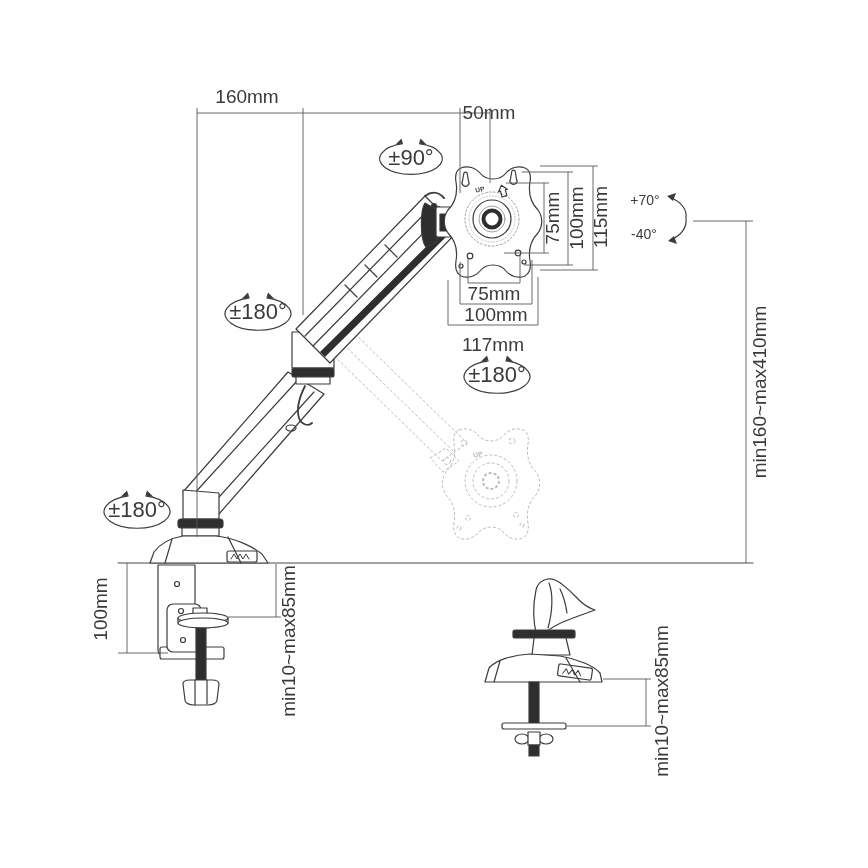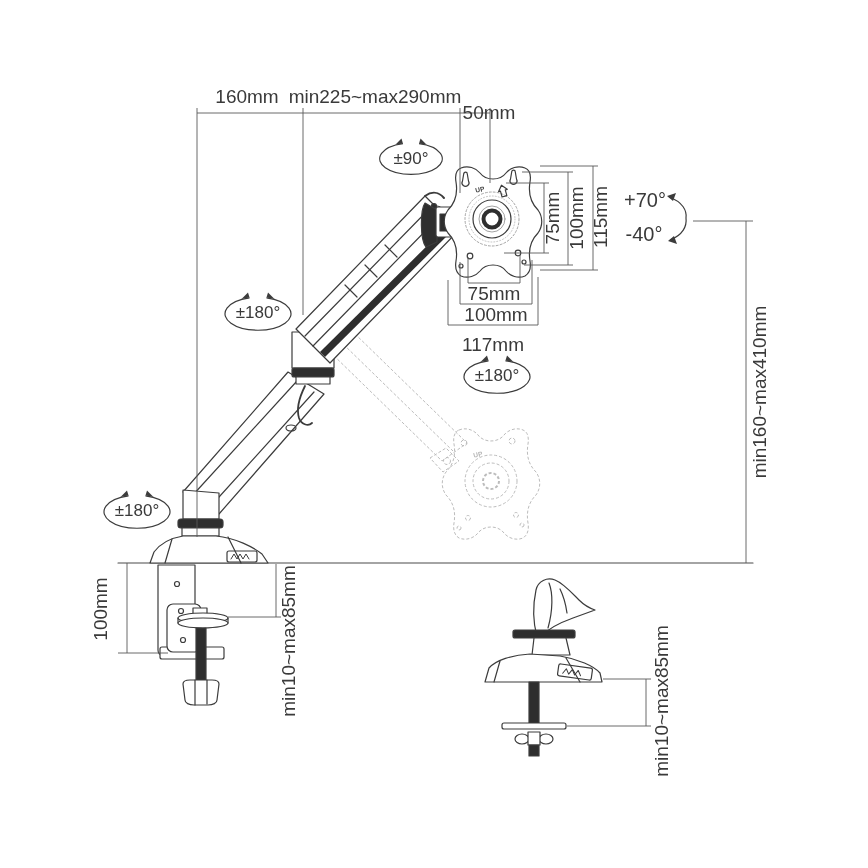--- a/index.html
+++ b/index.html
@@ -2,22 +2,22 @@
 <html><head>
 <meta charset="utf-8">
 <style>
   html,body{margin:0;padding:0;background:#fff;}
   #stage{position:relative;width:798px;height:868px;background:#fff;overflow:hidden;
          font-family:"Liberation Sans", sans-serif;color:#3a3a3a;}
   #art{position:absolute;left:0;top:0;}
   .lbl{position:absolute;font-size:19px;white-space:nowrap;color:#3a3a3a;
        transform:translate(-50%,-50%);line-height:1;}
   .lbl.r90{transform:translate(-50%,-50%) rotate(-90deg);}
-  .lbl.deg{font-size:17px;}
-  .lbl.tilt{font-size:20px;text-align:right;}
+  .lbl.deg{font-size:22px;}
+  .lbl.tilt{font-size:14px;text-align:right;}
   .lbl.up{font-size:6.5px;font-weight:bold;transform:translate(-50%,-50%) rotate(-15deg);}
   .lbl.ghostup{color:#b5b5b5;}
 </style>
 </head>
 <body>
 
 <div id="stage">
 
 <svg id="art" width="868" height="868" viewBox="0 0 868 868">
 
@@ -179,21 +179,20 @@
   <use href="#rot" transform="translate(137,512)"></use>
 
   <g stroke="#3c3c3c" fill="none" stroke-width="1.2">
     <path d="M669,197 C683,202 687,211 686,218 C687,226 683,235 670,240"></path>
     <polygon points="667,196 676,193 673,201" fill="#3c3c3c" stroke="none"></polygon>
     <polygon points="668,241 677,244 674,236" fill="#3c3c3c" stroke="none"></polygon>
   </g>
 </svg>
 
 <div class="lbl" style="left:247px;top:96px">160mm</div>
-<div class="lbl" style="left:375px;top:96px">min225~max290mm</div>
 <div class="lbl" style="left:489px;top:112px">50mm</div>
 
 <div class="lbl deg" style="left:411px;top:158px">±90°</div>
 <div class="lbl deg" style="left:258px;top:312px">±180°</div>
 <div class="lbl deg" style="left:497px;top:375px">±180°</div>
 <div class="lbl deg" style="left:137px;top:510px">±180°</div>
 
 <div class="lbl tilt" style="left:645px;top:200px">+70°</div>
 <div class="lbl tilt" style="left:644px;top:234px">-40°</div>
 

